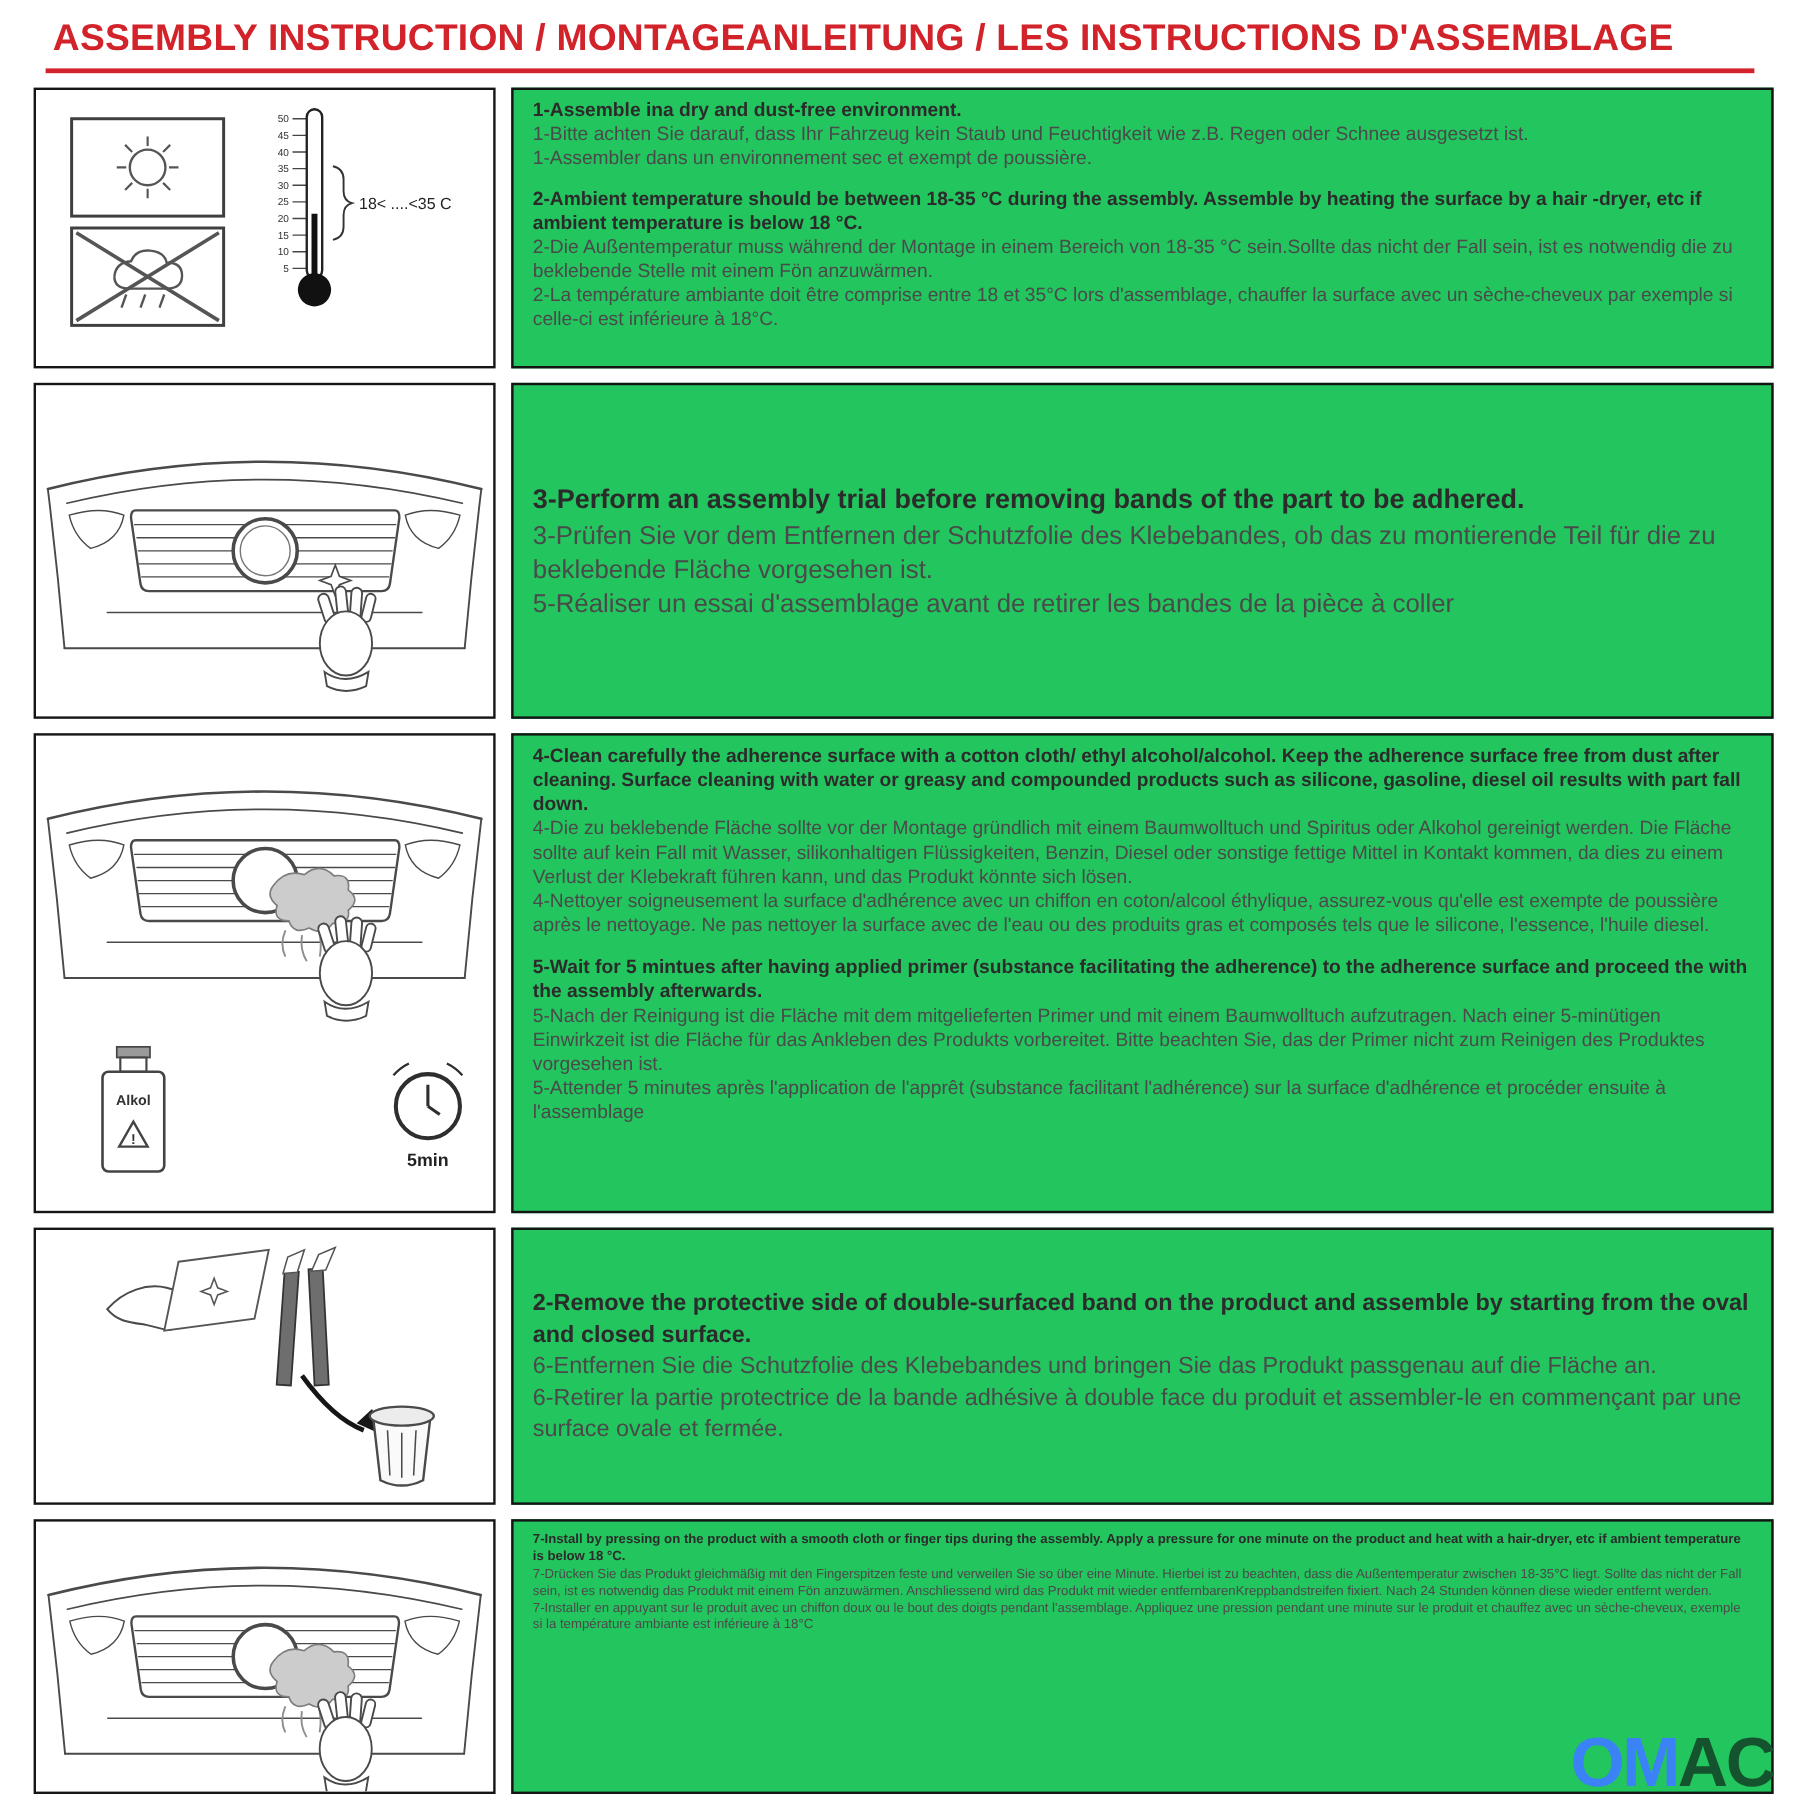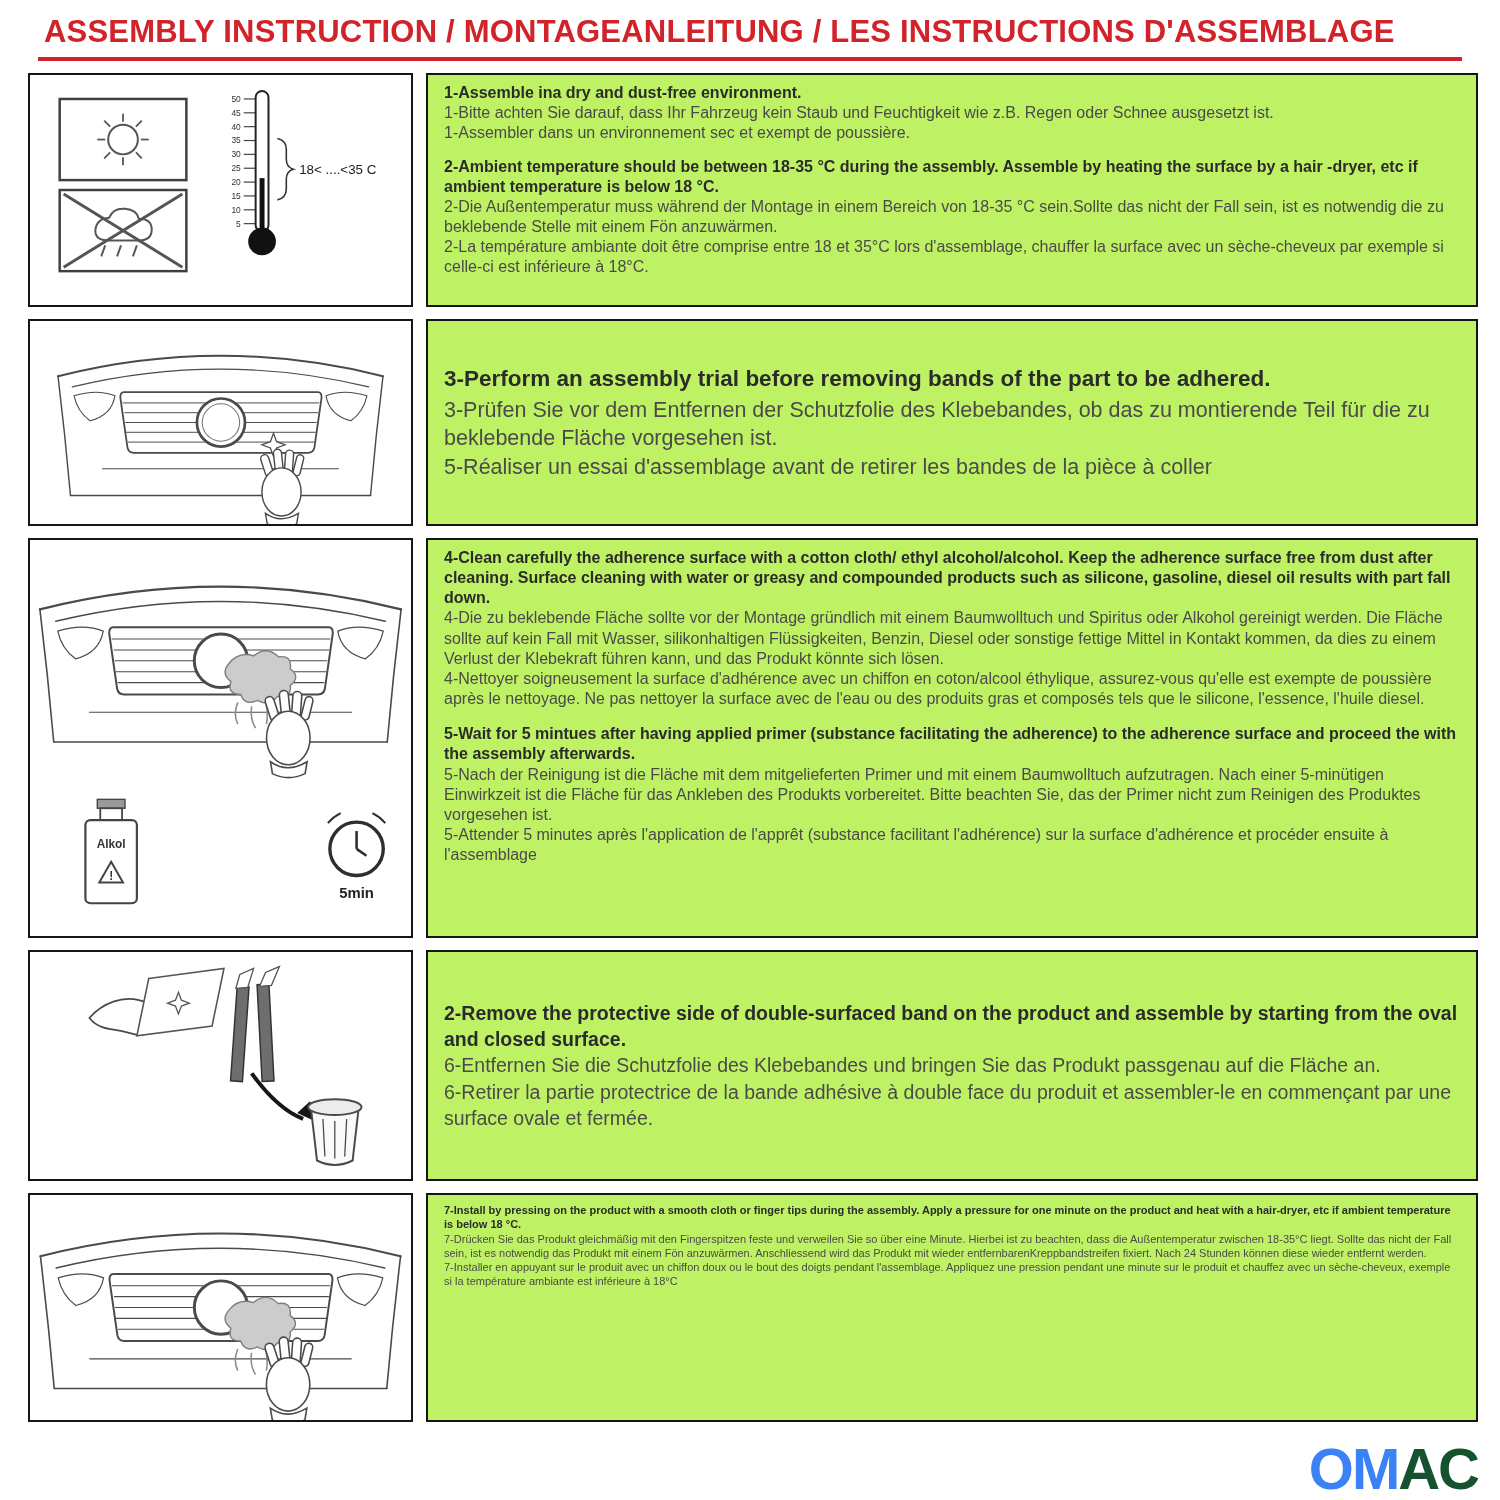--- a/index.html
+++ b/index.html
@@ -17,26 +17,26 @@
     letter-spacing:0.2px; white-space:nowrap;
   }
   .title-rule { border-top:4px solid #d2222a; margin:7px 0 12px -6px; }
 
   .row { display:flex; gap:13px; margin:0 22px 12px 28px; }
   .illus {
     flex:none; width:385px; border:2.5px solid #151515; background:#fff;
     display:flex; align-items:center; justify-content:center; overflow:hidden;
   }
   .txt {
-    flex:1; border:2.5px solid #151515; background:#bef264;
+    flex:1; border:2.5px solid #151515; background:#22c55e;
     padding:8px 16px; display:flex; flex-direction:column; justify-content:flex-start;
   }
   .art { width:100%; height:100%; display:block; }
 
-  .row1 { height:234px; } .row2 { height:207px; } .row3 { height:400px; }
+  .row1 { height:234px; } .row2 { height:280px; } .row3 { height:400px; }
   .row4 { height:231px; } .row5 { height:229px; }
 
   p { color:#4a4a4a; }
   .b { font-weight:bold; color:#2b2b2b; }
   .gap { margin-top:15px; }
 
   .s1 p { font-size:16px; line-height:1.24; }
   .s2 { justify-content:center; }
   .s2 p { font-size:21.5px; line-height:1.32; }
   .s2 .b { font-size:22.5px; margin-bottom:2px; }

